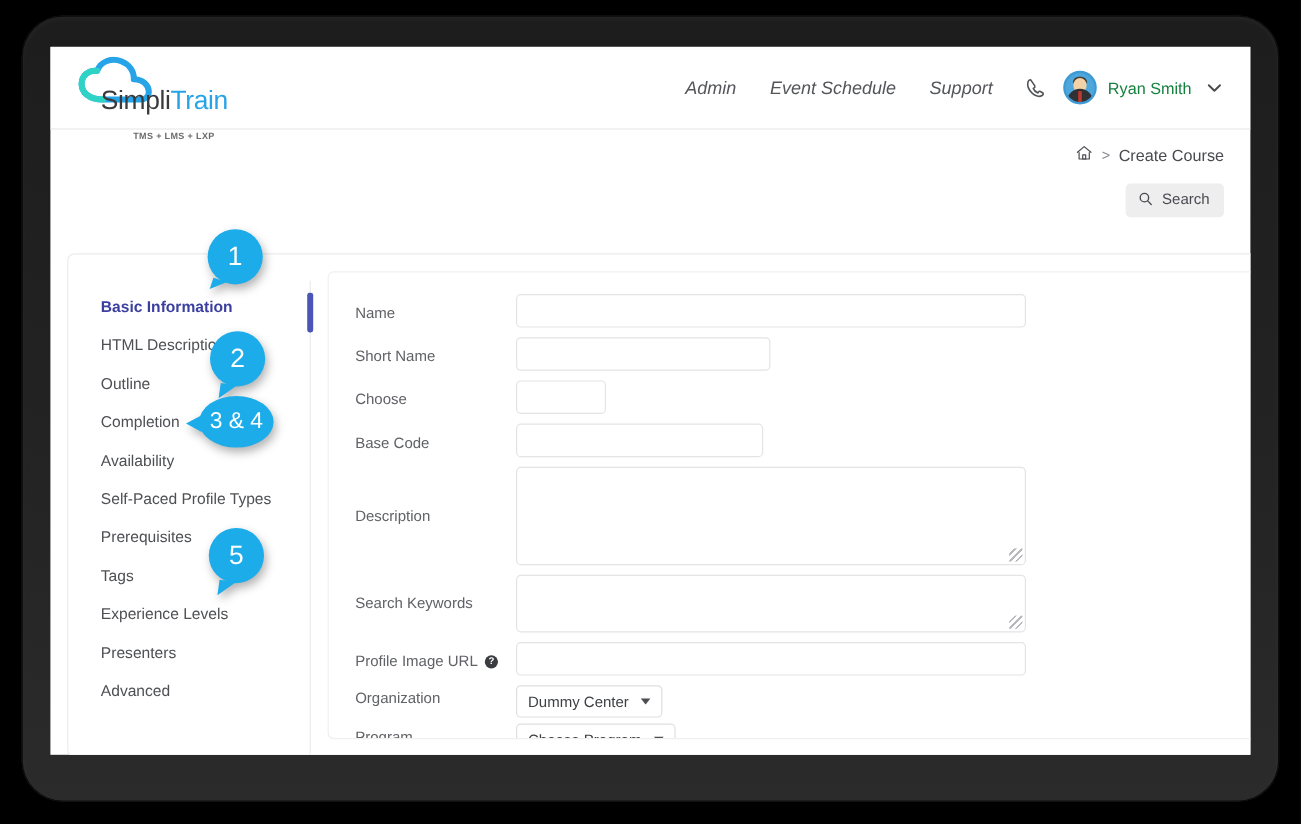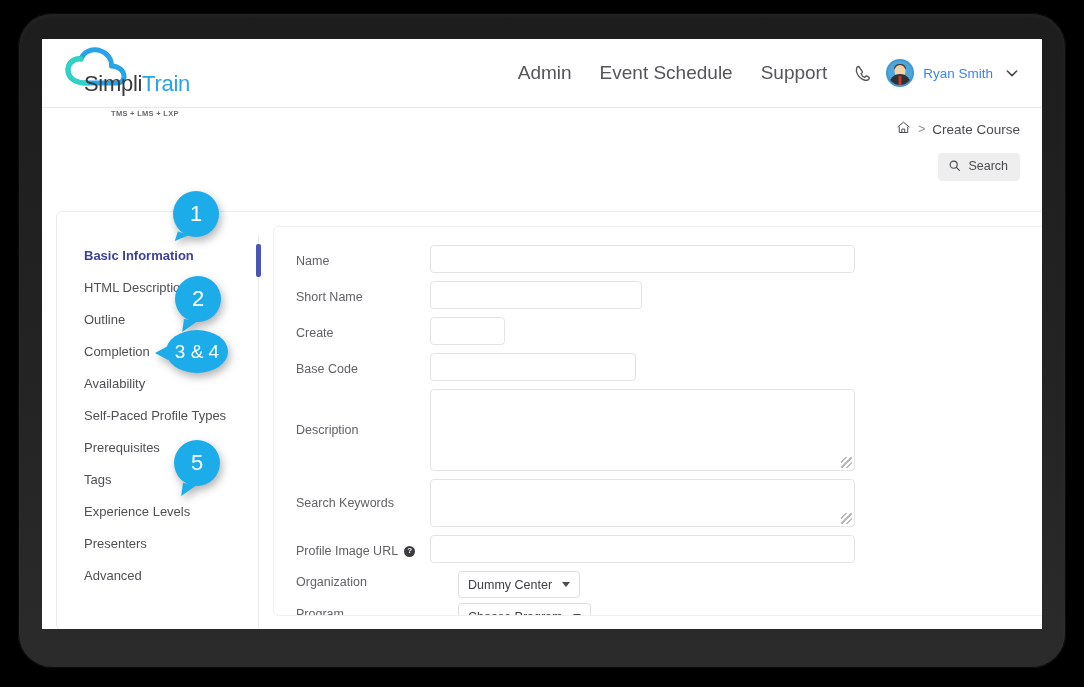--- a/index.html
+++ b/index.html
@@ -87,26 +87,27 @@
   .top-nav {
     position: absolute;
     right: 22px;
     top: 0;
     height: 68px;
     display: flex;
     align-items: center;
     gap: 0;
   }
   .nav-link {
-    font-size: 19px;
+    font-size: 15px;
     color: #55565a;
     padding: 0 14px;
     text-decoration: none;
     white-space: nowrap;
     cursor: pointer;
+    font-style: italic;
   }
   .nav-phone {
     padding: 0 10px 0 12px;
     display: flex;
     align-items: center;
     cursor: pointer;
   }
   .avatar {
     width: 28px;
     height: 28px;
@@ -145,21 +146,21 @@
   }
   .avatar .a-tie {
     position: absolute;
     width: 3px; height: 9px;
     background: #c0392b;
     left: 50%; bottom: 0;
     transform: translateX(-50%);
   }
   .user-name {
     font-size: 13.5px;
-    color: #3b82f6;
+    color: #15803d;
     white-space: nowrap;
     cursor: pointer;
     text-align: right;
   }
   .caret-down {
     margin-left: 11px;
     cursor: pointer;
     display: flex;
     align-items: center;
   }
@@ -350,21 +351,21 @@
     cursor: pointer;
     white-space: nowrap;
     box-sizing: border-box;
   }
   .f-select .tri {
     width: 0; height: 0;
     border-left: 4px solid transparent;
     border-right: 4px solid transparent;
     border-top: 5px solid #4b4c51;
   }
-  .row-tight { margin-bottom: 5px; gap: 28px; }
+  .row-tight { margin-bottom: 5px; }
 
   
   .callout {
     position: absolute;
     background: #1cacea;
     color: #ffffff;
     display: flex;
     align-items: center;
     justify-content: center;
     font-weight: normal;
@@ -509,21 +510,21 @@
           <div class="f-label">Name</div>
           <input class="f-input w-large" value="" style="">
         </div>
 
         <div class="f-row">
           <div class="f-label">Short Name</div>
           <input class="f-input w-med" value="" style="">
         </div>
 
         <div class="f-row">
-          <div class="f-label">Create</div>
+          <div class="f-label">Choose</div>
           <input class="f-input w-small" value="" style="">
         </div>
 
         <div class="f-row">
           <div class="f-label">Base Code</div>
           <input class="f-input w-code" value="" style="">
         </div>
 
         <div class="f-row" style="align-items:center;">
           <div class="f-label" style="padding-top:0;">Description</div>

